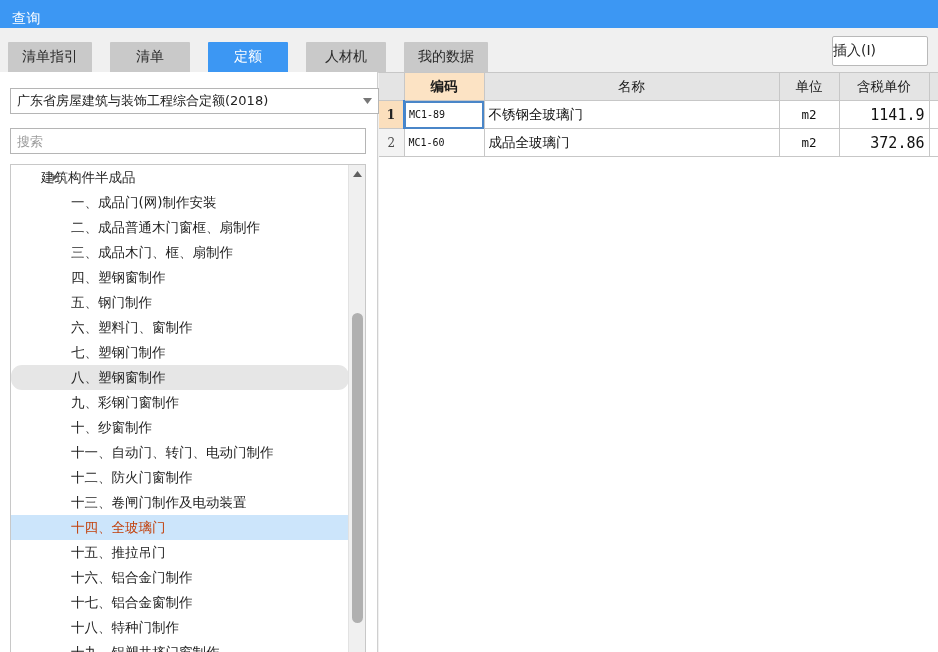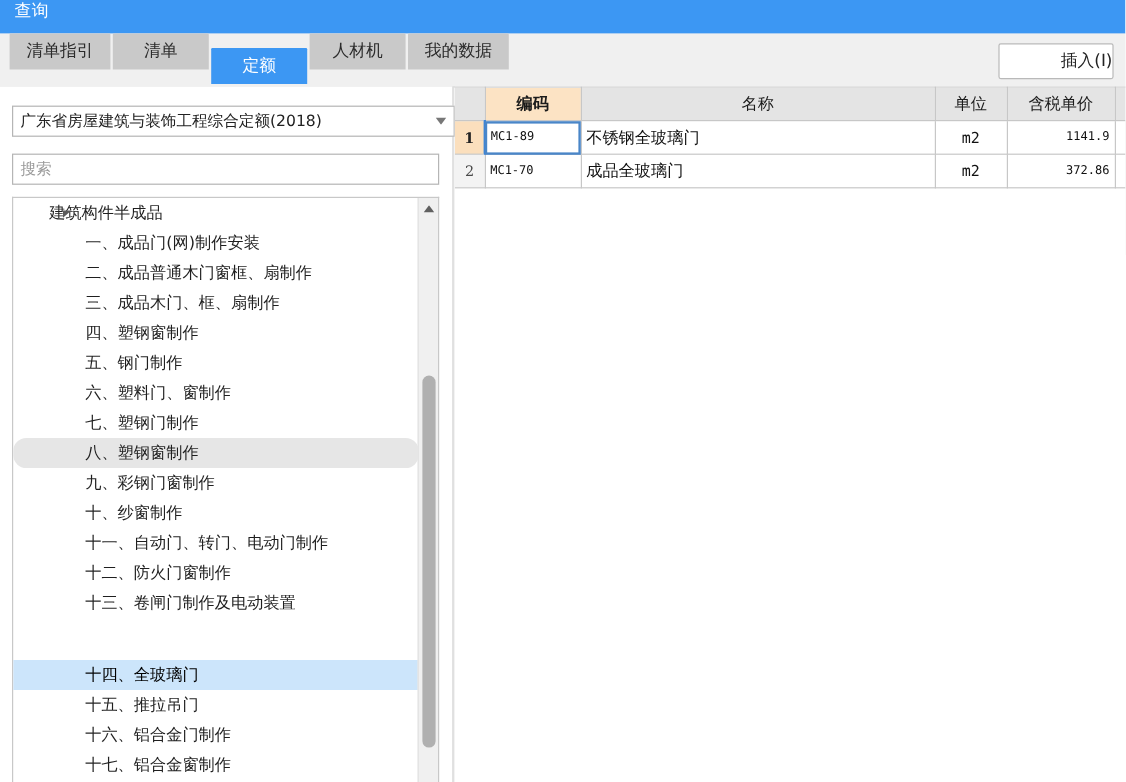--- a/index.html
+++ b/index.html
@@ -24,21 +24,21 @@
   }
 
   
   .titlebar {
     position: absolute;
     left: 0; top: 0;
     width: 938px;
     height: 28px;
     background: #3c97f3;
     display: flex;
-    align-items: flex-start;
+    align-items: flex-end;
   }
   .titlebar-text {
     color: #ffffff;
     font-size: 14px;
     padding-left: 12px;
     letter-spacing: 0.5px;
   }
 
   
   .tabstrip {
@@ -47,21 +47,23 @@
     width: 938px;
     height: 44px;
     background: #f0f0f0;
     border-bottom: 1px solid #d0d0d0;
   }
   .tabs {
     position: absolute;
     left: 8px;
     bottom: 0;
     display: flex;
+    align-items: flex-end;
     height: 44px;
+    gap: 16px;
   }
   .tab {
     height: 30px;
     min-width: 80px;
     margin-right: 2px;
     background: #c9c9c9;
     color: #2b2b2b;
     font-size: 14px;
     display: flex;
     align-items: center;
@@ -84,21 +86,21 @@
     top: 8px;
     width: 96px;
     height: 30px;
     background: #ffffff;
     border: 1px solid #b9b9b9;
     border-radius: 2px;
     font-size: 14px;
     color: #222;
     display: flex;
     align-items: center;
-    justify-content: flex-end;
+    justify-content: flex-start;
     box-sizing: border-box;
     cursor: default;
   }
 
   
   .left-panel {
     position: absolute;
     left: 0;
     top: 72px;
     width: 378px;
@@ -187,21 +189,21 @@
     display: flex;
     align-items: center;
     font-size: 13.5px;
     color: #1f1f1f;
     white-space: nowrap;
     cursor: default;
   }
   .tree-node.root { padding-left: 30px; }
   .tree-node.child { padding-left: 60px; }
   .tree-node.hover { background: #e6e6e6; border-radius: 11px; }
-  .tree-node.selected { background: #cce5fb; color: #000000; margin-top: 35px; }
+  .tree-node.selected { background: #cce5fb; color: #c2410c; }
   .tree-caret {
     position: absolute;
     left: 40px;
     width: 10px;
     height: 10px;
     display: inline-block;
   }
   .tree-caret svg { display: block; }
 
   
@@ -299,21 +301,21 @@
   .cell-name { text-align: left; font-size: 13.5px; color: #111; }
   .cell-unit {
     text-align: center;
     font-family: "DejaVu Sans Mono", "Liberation Mono", monospace;
     font-size: 12.5px;
     color: #111;
   }
   .cell-price {
     text-align: right;
     font-family: "DejaVu Sans Mono", "Liberation Mono", monospace;
-    font-size: 10px;
+    font-size: 15px;
     color: #111;
     padding-right: 6px;
   }
   td.active-cell {
     outline: 2px solid #4a86c8;
     outline-offset: -2px;
   }
   .col-w-code  { width: 80px; }
   .col-w-name  { width: 295px; }
   .col-w-unit  { width: 60px; }
@@ -474,21 +476,21 @@
         <tr class="selected">
           <td class="rownum">1</td>
           <td class="cell-mono active-cell">MC1-89</td>
           <td class="cell-name">不锈钢全玻璃门</td>
           <td class="cell-unit">m2</td>
           <td class="cell-price">1141.9</td>
           <td></td>
         </tr>
         <tr>
           <td class="rownum">2</td>
-          <td class="cell-mono">MC1-70</td>
+          <td class="cell-mono">MC1-60</td>
           <td class="cell-name">成品全玻璃门</td>
           <td class="cell-unit">m2</td>
           <td class="cell-price">372.86</td>
           <td></td>
         </tr>
       </tbody>
     </table>
   </div>
 
 </div>

